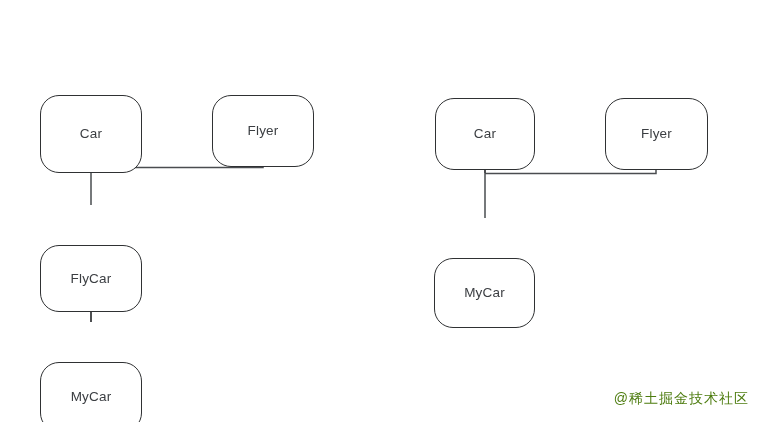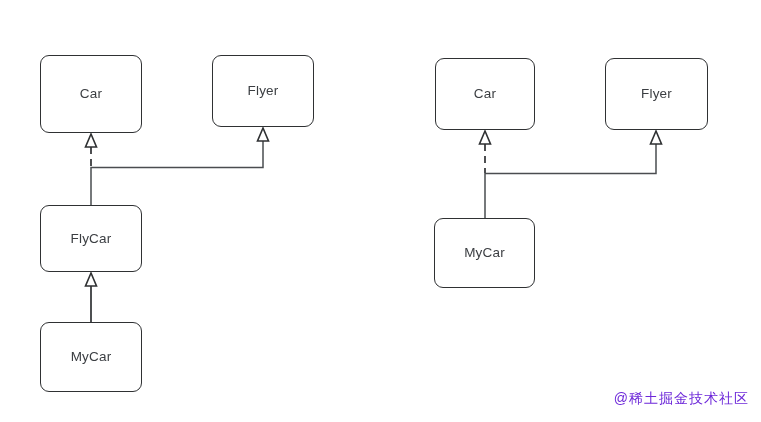--- a/index.html
+++ b/index.html
@@ -16,25 +16,26 @@
   #canvas {
     position: relative;
     width: 761px;
     height: 422px;
     background: #ffffff;
   }
   .uml-box {
     position: absolute;
     box-sizing: border-box;
     border: 1.6px solid #2f3133;
-    border-radius: 9px;
+    border-radius: 19px;
     background: #ffffff;
     display: flex;
     align-items: center;
     justify-content: center;
+    margin-top: 40px;
   }
   .uml-box-label {
     font-family: "Liberation Sans", sans-serif;
     font-size: 13.5px;
     color: #3b3e42;
     letter-spacing: 0.2px;
     line-height: 1;
     user-select: none;
   }
   .edge-layer {
@@ -44,21 +45,21 @@
     width: 761px;
     height: 422px;
     pointer-events: none;
   }
   .watermark {
     position: absolute;
     right: 12px;
     bottom: 14px;
     font-family: "Liberation Sans", sans-serif;
     font-size: 14px;
-    color: #6d28d9;
+    color: #4d7c0f;
     letter-spacing: 1px;
     white-space: nowrap;
     user-select: none;
   }
 </style>
 </head>
 <body>
 
 <div id="canvas">
 

